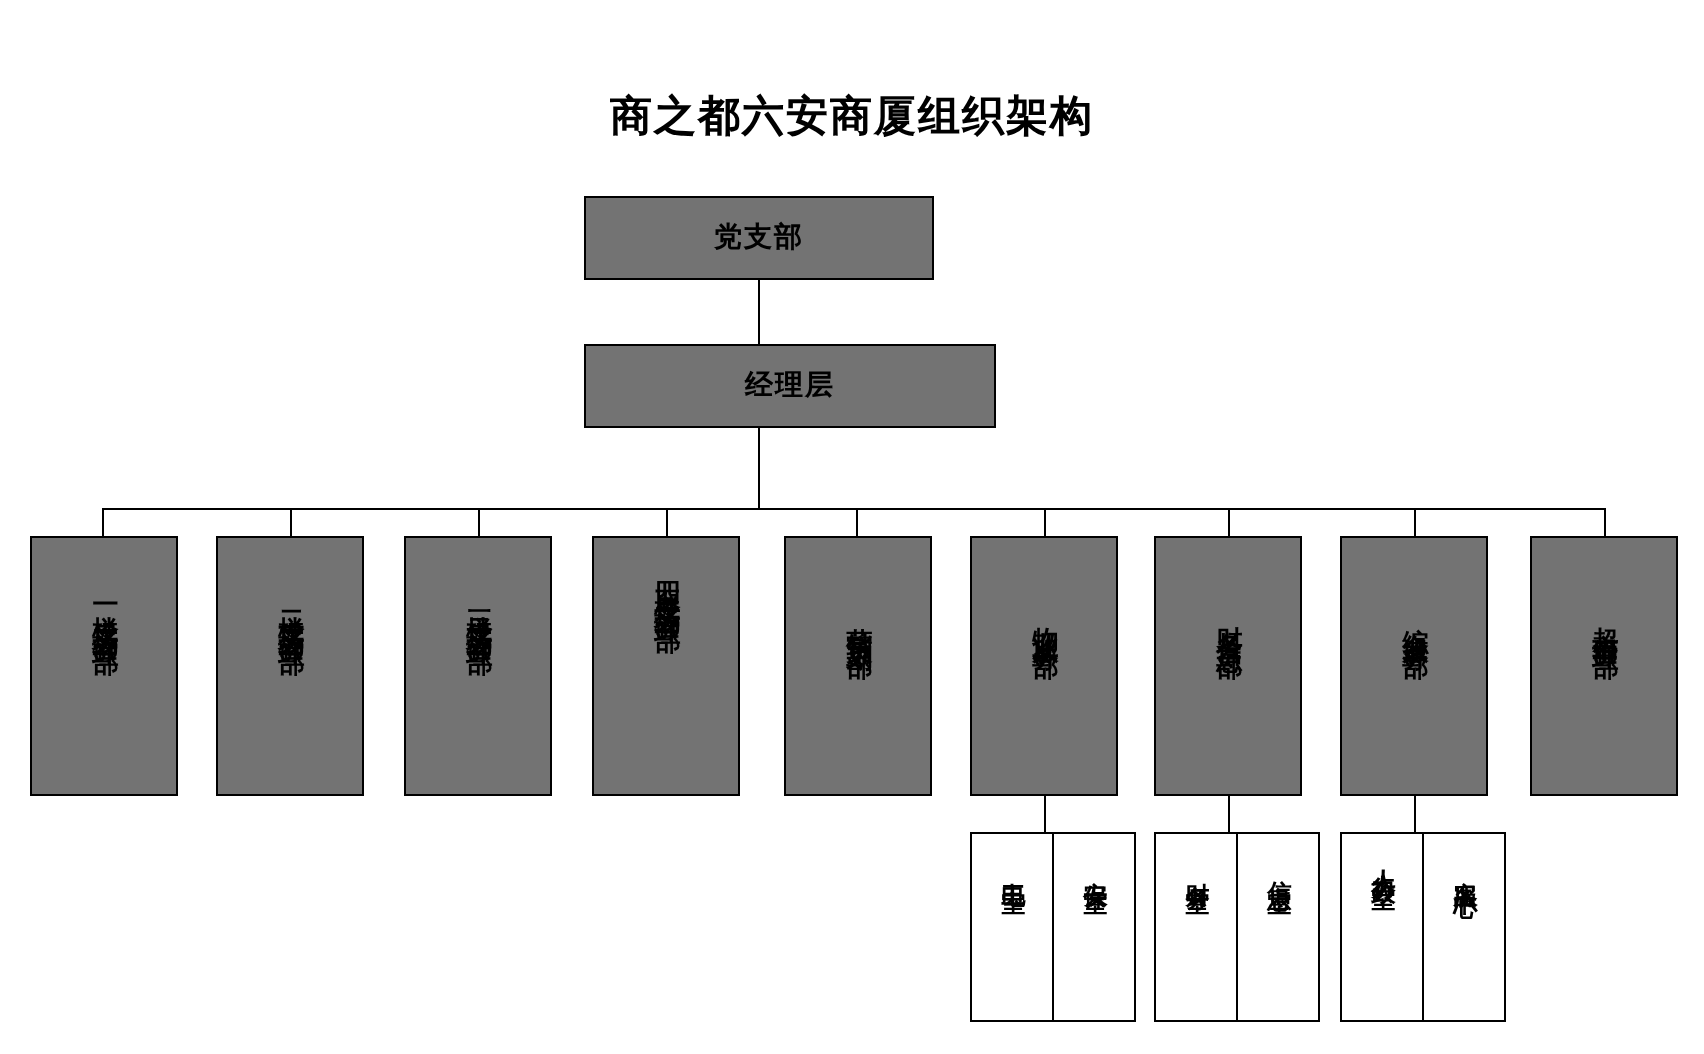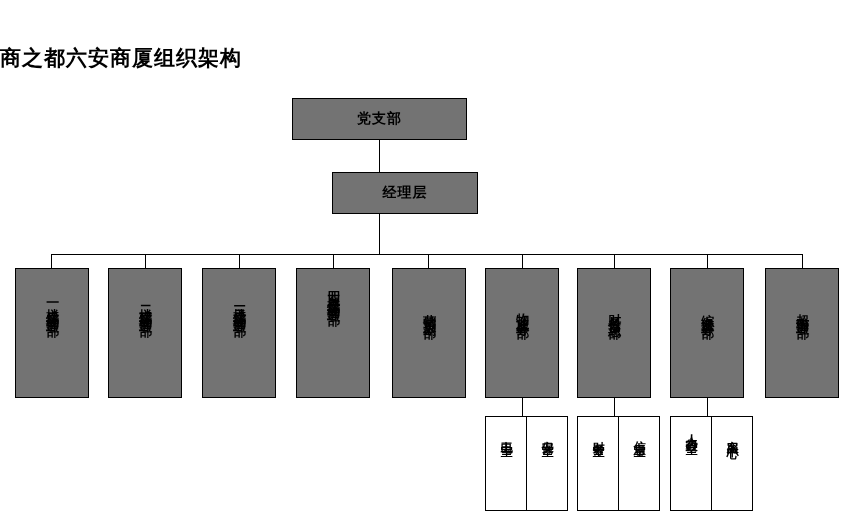--- a/index.html
+++ b/index.html
@@ -16,20 +16,21 @@
   #chart-root {
     position: relative;
     width: 852px;
     height: 527px;
   }
   .chart-title {
     position: absolute;
     left: 0;
     top: 44px;
     width: 852px;
+    text-align: center;
     font-family: "Liberation Serif", serif;
     font-weight: bold;
     font-size: 21px;
     letter-spacing: 1px;
     color: #000000;
   }
   .node {
     position: absolute;
     border: 1px solid #000000;
     background: #737373;
@@ -96,21 +97,21 @@
 <div id="chart-root">
 
   <div class="chart-title">商之都六安商厦组织架构</div>
 
   <div class="node node-h" style="left:292px; top:98px; width:175px; height:42px;">
     <span>党支部</span>
   </div>
 
   <div class="line line-v" style="left:379px; top:140px; height:32px;"></div>
 
-  <div class="node node-h" style="left:292px; top:172px; width:146px; height:42px;margin-left:40px;">
+  <div class="node node-h" style="left:292px; top:172px; width:206px; height:42px;">
     <span>经理层</span>
   </div>
 
   <div class="line line-v" style="left:379px; top:214px; height:40px;"></div>
 
   <div class="line line-h" style="left:51px; top:254px; width:751px;"></div>
 
   <div class="line line-v" style="left:51px;  top:254px; height:14px;"></div>
   <div class="line line-v" style="left:145px; top:254px; height:14px;"></div>
   <div class="line line-v" style="left:239px; top:254px; height:14px;"></div>

